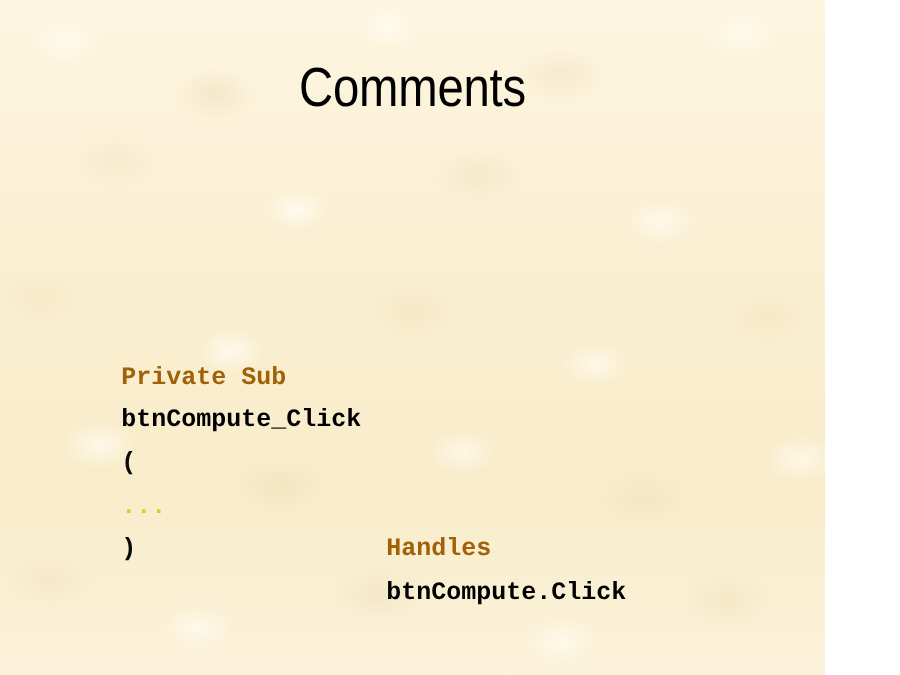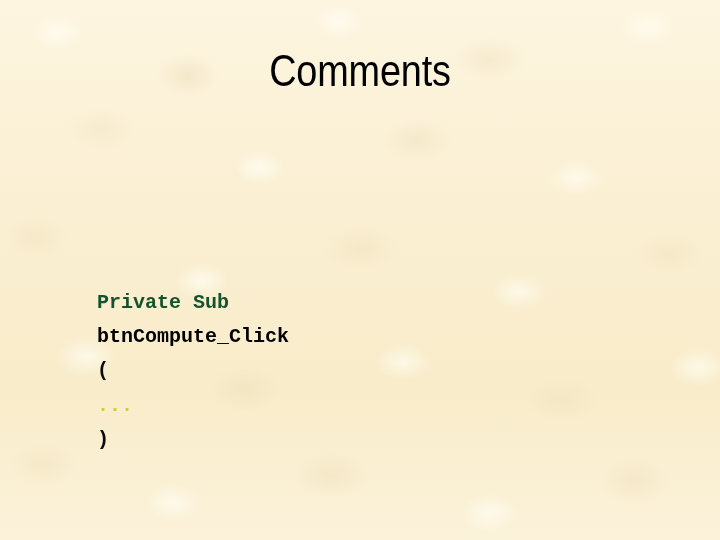--- a/index.html
+++ b/index.html
@@ -9,21 +9,21 @@
   body {
     width: 720px;
     height: 540px;
     overflow: hidden;
     font-family: "Liberation Sans", sans-serif;
   }
 
   
   #slide {
     position: relative;
-    width: 720px;
+    width: 660px;
     height: 540px;
     background-color: #faf0d5;
     overflow: hidden;
   }
 
   
   #slide-texture {
     position: absolute;
     inset: 0;
     pointer-events: none;
@@ -87,21 +87,21 @@
     font-weight: 700;
   }
 
   .code-line {
     white-space: pre;
     height: 34.4px;
   }
 
   .tok { white-space: pre; }
 
-  .tok-keyword    { color: #14532d; }
+  .tok-keyword    { color: #a16207; }
   .tok-identifier { color: #000000; }
   .tok-punct      { color: #0a0a0a; }
   .tok-ellipsis   { color: #c9d42b; }
 
   #line-handles { padding-left: 212px; }
 </style>
 </head>
 <body>
 
 <div id="slide">
@@ -113,20 +113,24 @@
   <div id="code-block">
 
     <div class="code-line" id="line-signature">
       <span class="tok tok-keyword">Private Sub </span>
       <span class="tok tok-identifier">btnCompute_Click </span>
       <span class="tok tok-punct">(</span>
       <span class="tok tok-ellipsis">...</span>
       <span class="tok tok-punct">)</span>
     </div>
 
+    <div class="code-line" id="line-handles">
+      <span class="tok tok-keyword">Handles </span>
+      <span class="tok tok-identifier">btnCompute.Click</span>
+    </div>
 
     <div class="code-line" id="line-comment-balance">
       
     </div>
 
     
 
     
 
   </div>

